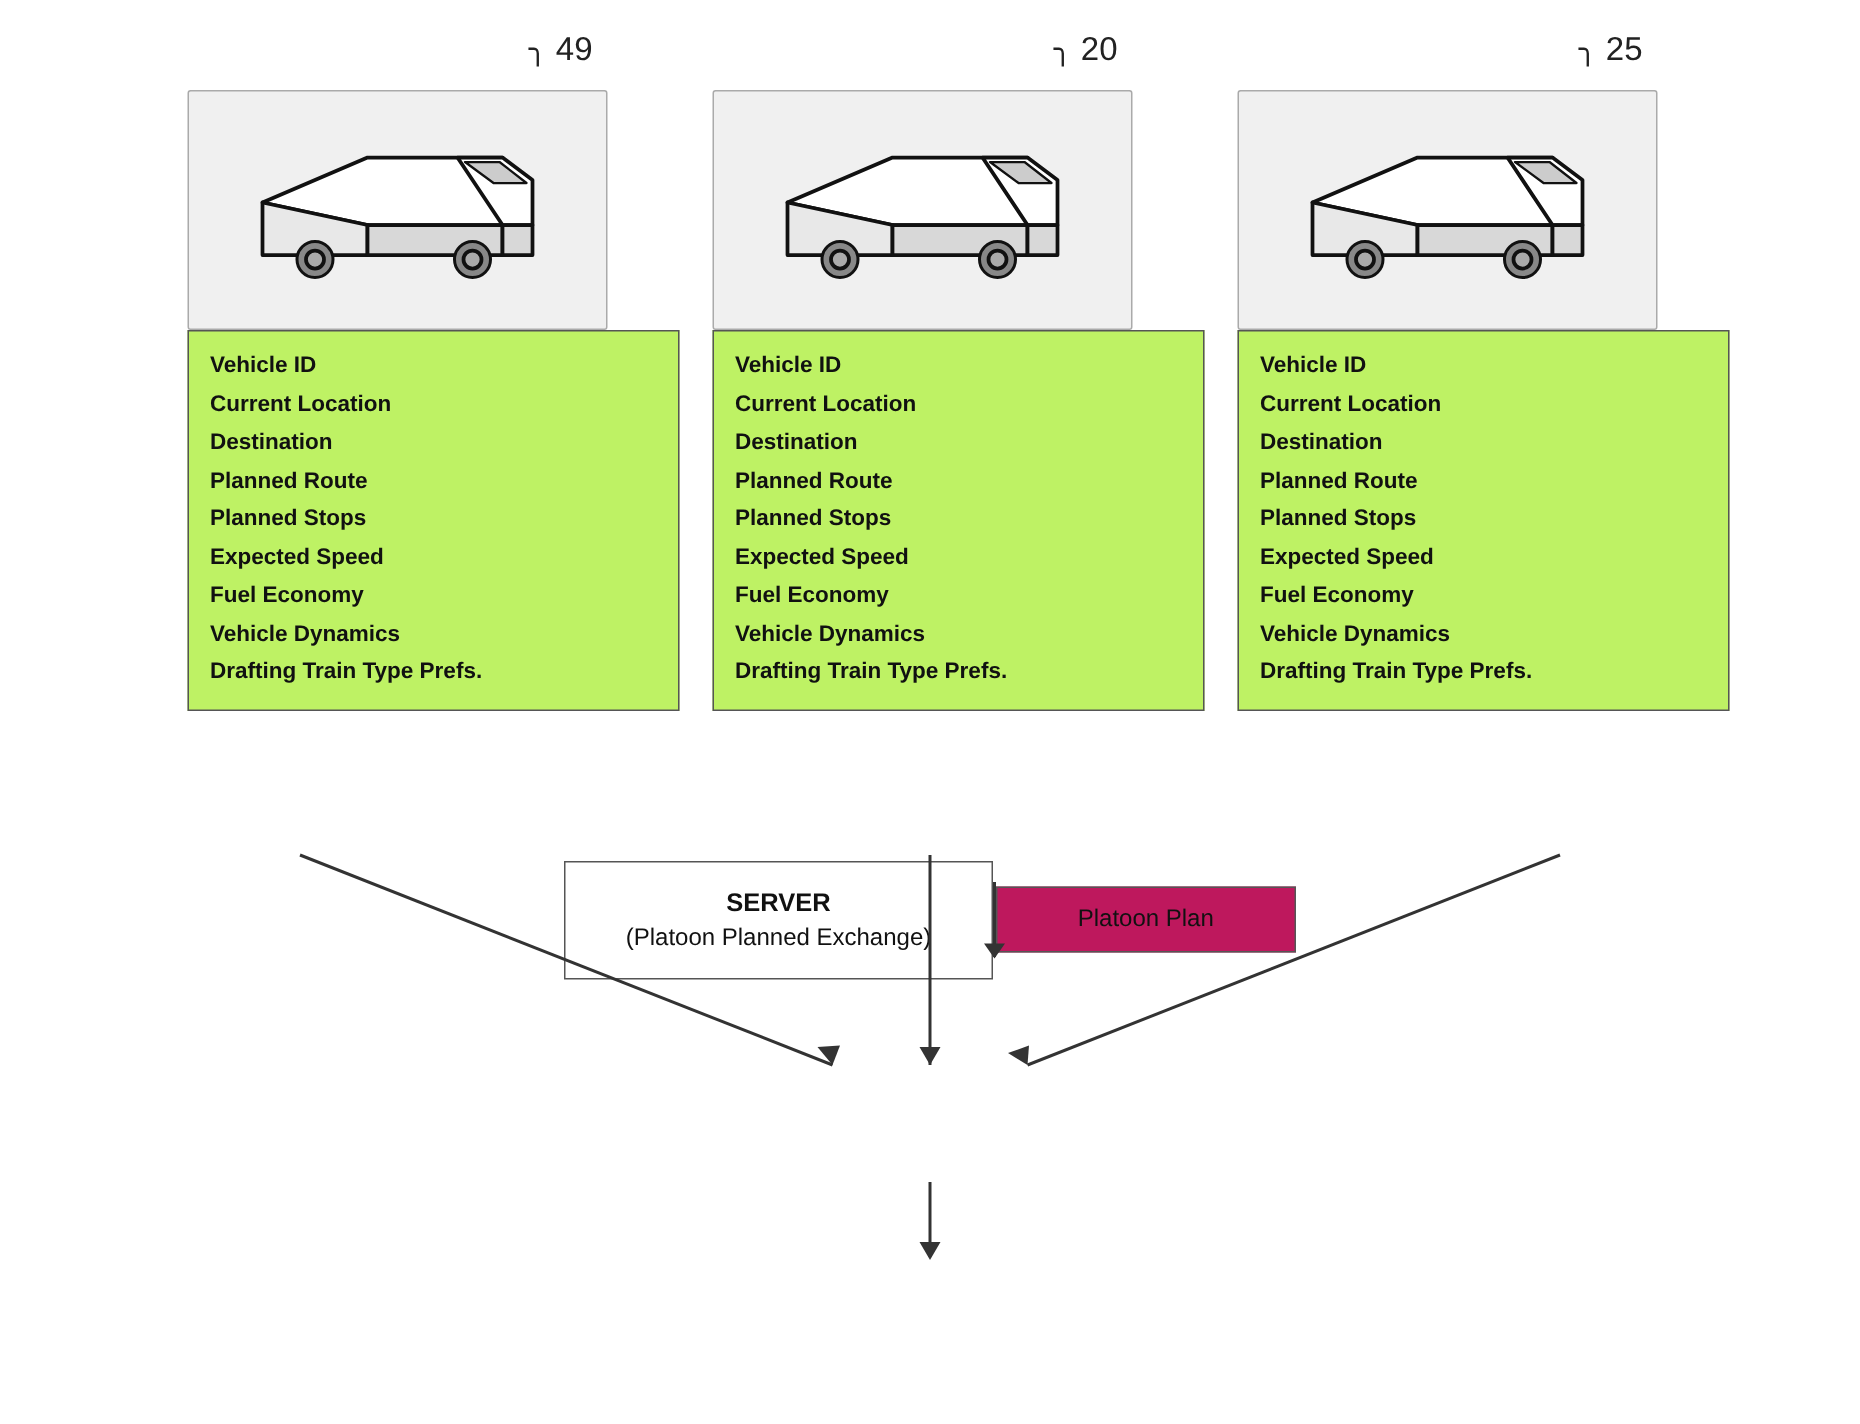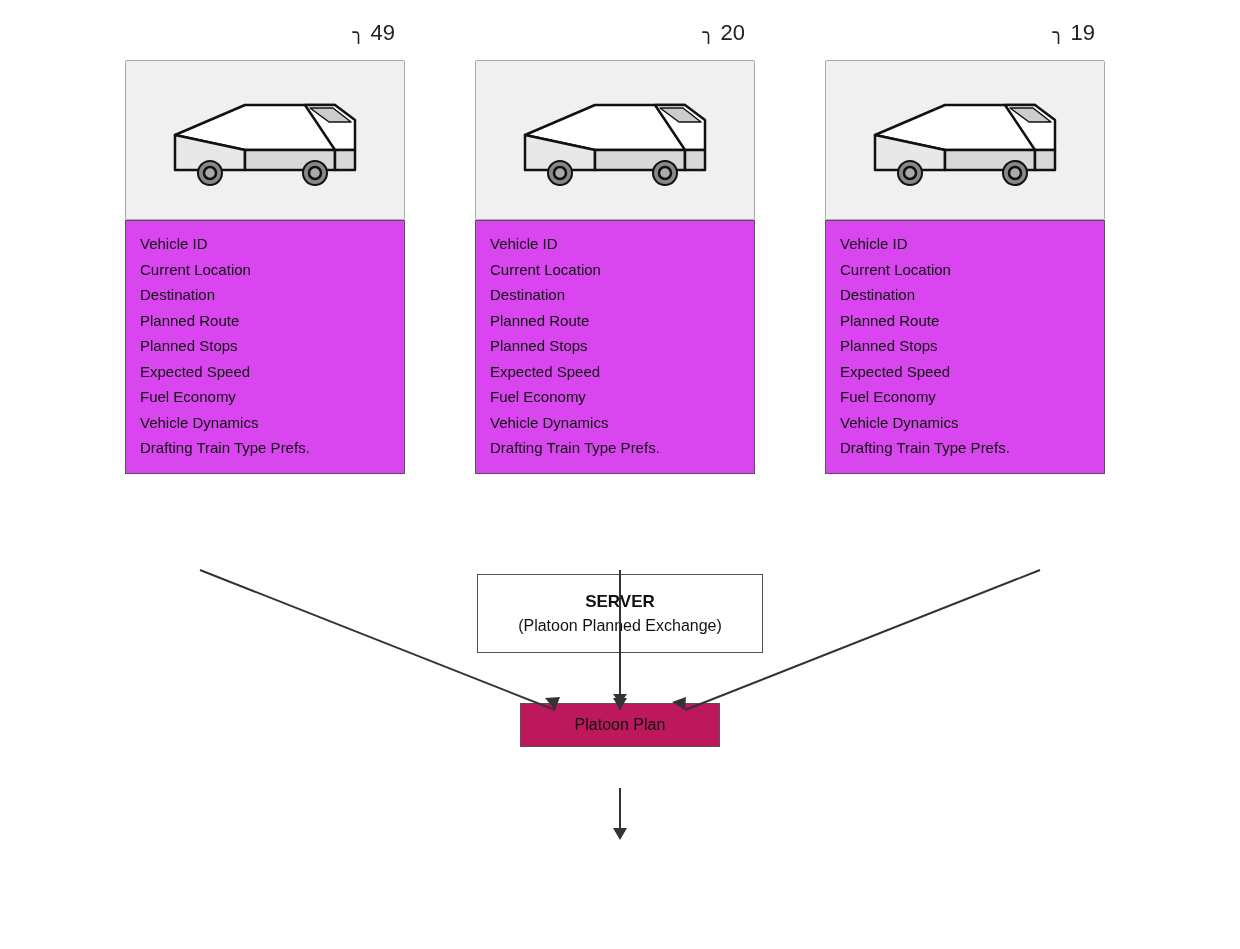--- a/index.html
+++ b/index.html
@@ -62,37 +62,38 @@
       margin-bottom: 0;
       border-radius: 2px;
     }
 
     .vehicle-image-box svg {
       width: 220px;
       height: 130px;
     }
 
     .vehicle-info-box {
-      width: 280px;
+      width: 328px;
       border: 1.5px solid #555;
       padding: 10px 14px 12px 14px;
-      background: #d946ef;
+      background: #bef264;
       font-size: 15px;
       line-height: 1.7;
       color: #111;
+      font-weight: bold;
     }
 
     .vehicle-info-box .info-item {
       display: block;
     }
 
     
     .server-section {
       display: flex;
-      flex-direction: column;
+      flex-direction: row;
       align-items: center;
       margin-top: 0;
     }
 
     .server-box {
       border: 1.5px solid #555;
       padding: 14px 40px;
       background: #fff;
       text-align: center;
       font-size: 16px;
@@ -238,21 +239,21 @@
         <span class="info-item">Expected Speed</span>
         <span class="info-item">Fuel Economy</span>
         <span class="info-item">Vehicle Dynamics</span>
         <span class="info-item">Drafting Train Type Prefs.</span>
       </div>
     </div>
 
     <div class="vehicle-block">
       <div class="vehicle-number-label">
         <span style="font-size:20px;">╮</span>
-        <span>19</span>
+        <span>25</span>
       </div>
       <div class="vehicle-image-box">
         <svg viewBox="0 0 220 130" xmlns="http://www.w3.org/2000/svg">
           <g fill="none" stroke="#111" stroke-width="2.5" stroke-linejoin="round">
             <polygon points="20,60 90,30 180,30 180,75 90,75 20,60" fill="#fff" stroke="#111"></polygon>
             <polygon points="20,60 20,95 90,95 90,75" fill="#e8e8e8" stroke="#111"></polygon>
             <polygon points="90,75 90,95 180,95 180,75" fill="#d8d8d8" stroke="#111"></polygon>
             <polygon points="150,30 180,30 200,45 200,75 180,75" fill="#fff" stroke="#111"></polygon>
             <polygon points="180,75 200,75 200,95 180,95" fill="#d8d8d8" stroke="#111"></polygon>
             <polygon points="155,33 178,33 196,47 174,47" fill="#ccc" stroke="#111" stroke-width="1.5"></polygon>

